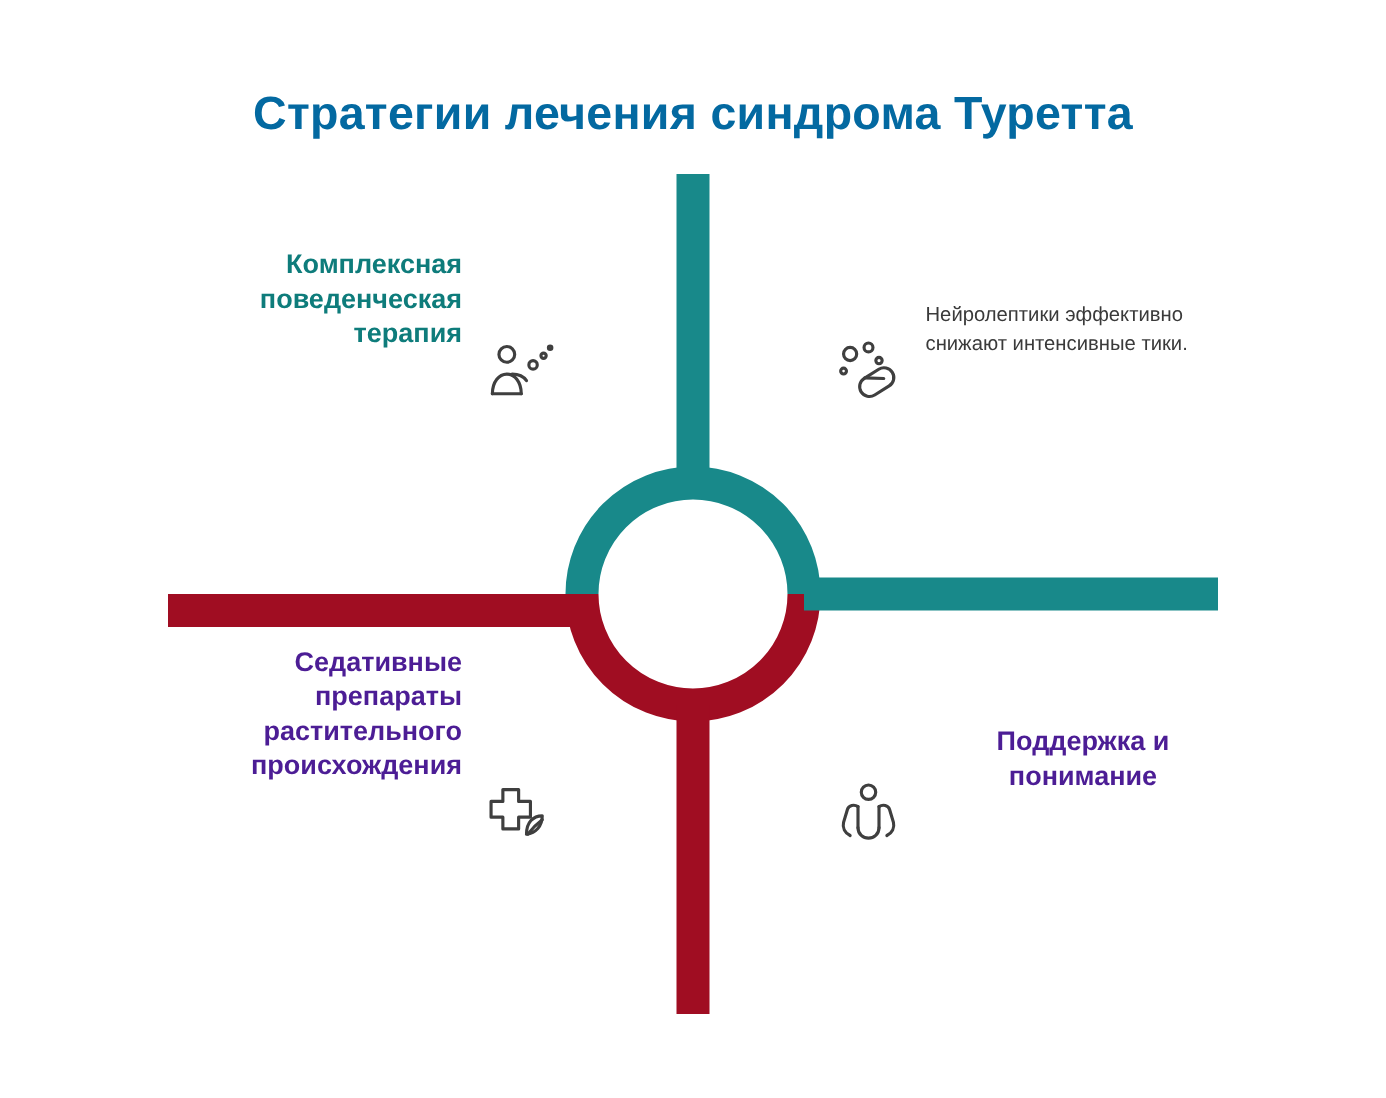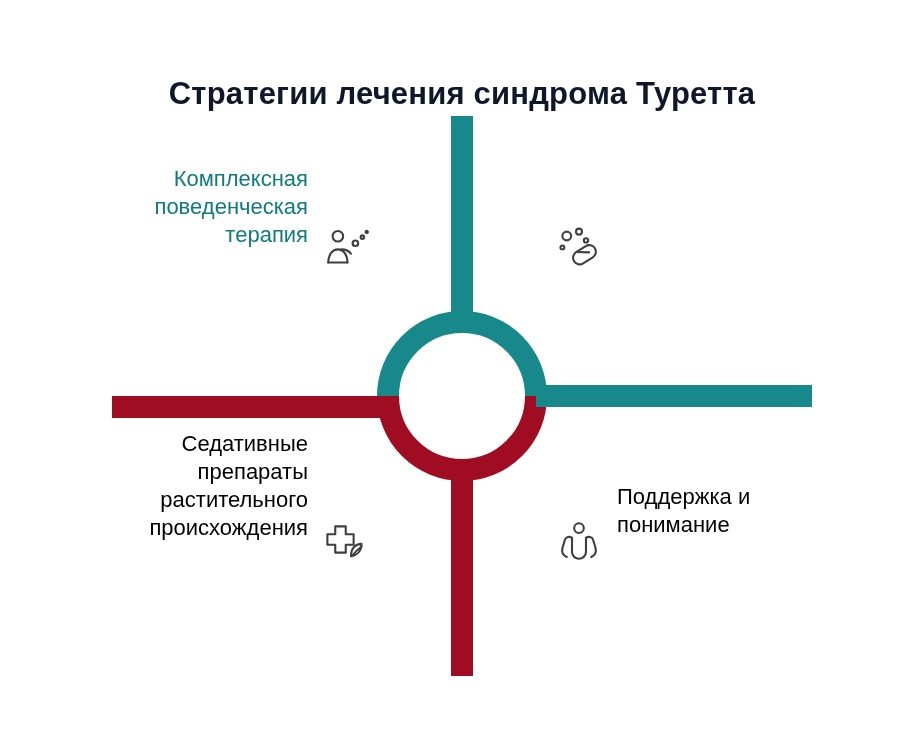--- a/index.html
+++ b/index.html
@@ -26,54 +26,53 @@
 
   
   .title {
     position: absolute;
     top: 58px;
     left: 0;
     width: 924px;
     text-align: center;
     font-size: 31px;
     font-weight: bold;
-    color: #0f172a;
+    color: #0369a1;
     letter-spacing: 0.2px;
-    margin-top: 18px;
   }
 
   
   .diagram-svg {
     position: absolute;
     left: 0;
     top: 0;
     width: 924px;
     height: 732px;
     pointer-events: none;
   }
 
   
   .block {
     position: absolute;
   }
   .block h3 {
     margin: 0 0 10px 0;
-    font-size: 22px;
+    font-size: 18px;
     line-height: 1.28;
-    font-weight: normal;
+    font-weight: bold;
   }
   .block p {
     margin: 0;
     font-size: 13.5px;
     line-height: 1.42;
     color: #3a3a3a;
   }
 
   .teal h3 { color: #0e7c7b; }
-  .red  h3 { color: #000000; }
+  .red  h3 { color: #4c1d95; }
 
   
   #block-cbt {
     left: 130px;
     top: 165px;
     width: 178px;
     text-align: right;
   }
   
   #block-sedative {
@@ -87,21 +86,21 @@
     left: 617px;
     top: 200px;
     width: 200px;
     text-align: left;
   }
   
   #block-support {
     left: 617px;
     top: 483px;
     width: 210px;
-    text-align: left;
+    text-align: center;
   }
 
   
   .icon {
     position: absolute;
     width: 56px;
     height: 56px;
     color: #3f3f3f;
   }
   #icon-person-thinking { left: 316px; top: 224px; }
@@ -147,20 +146,21 @@
       <path d="M14 44c0-9 5-15 11-15s11 6 11 15"></path>
       <path d="M14 44h22"></path>
       <path d="M29 29c5 0 9 2 11 5"></path>
       <circle cx="45" cy="22" r="3.2"></circle>
       <circle cx="53" cy="15" r="2"></circle>
       <circle cx="58" cy="9" r="1.3"></circle>
     </svg>
   </div>
 
   <div class="block teal" id="block-neuro">
+    <p>Нейролептики эффективно снижают интенсивные тики.</p>
   </div>
 
   <div class="icon" id="icon-pills">
     <svg viewBox="0 0 64 64" fill="none" stroke="currentColor" stroke-width="2.4" stroke-linecap="round" stroke-linejoin="round">
       <rect x="24" y="30" width="28" height="15" rx="7.5" transform="rotate(-32 38 37)"></rect>
       <path d="M32 30 L44 38" transform="rotate(-32 38 37)"></path>
       <circle cx="18" cy="16" r="5"></circle>
       <circle cx="32" cy="11" r="3.4"></circle>
       <circle cx="40" cy="21" r="2.4"></circle>
       <circle cx="13" cy="29" r="2.2"></circle>

